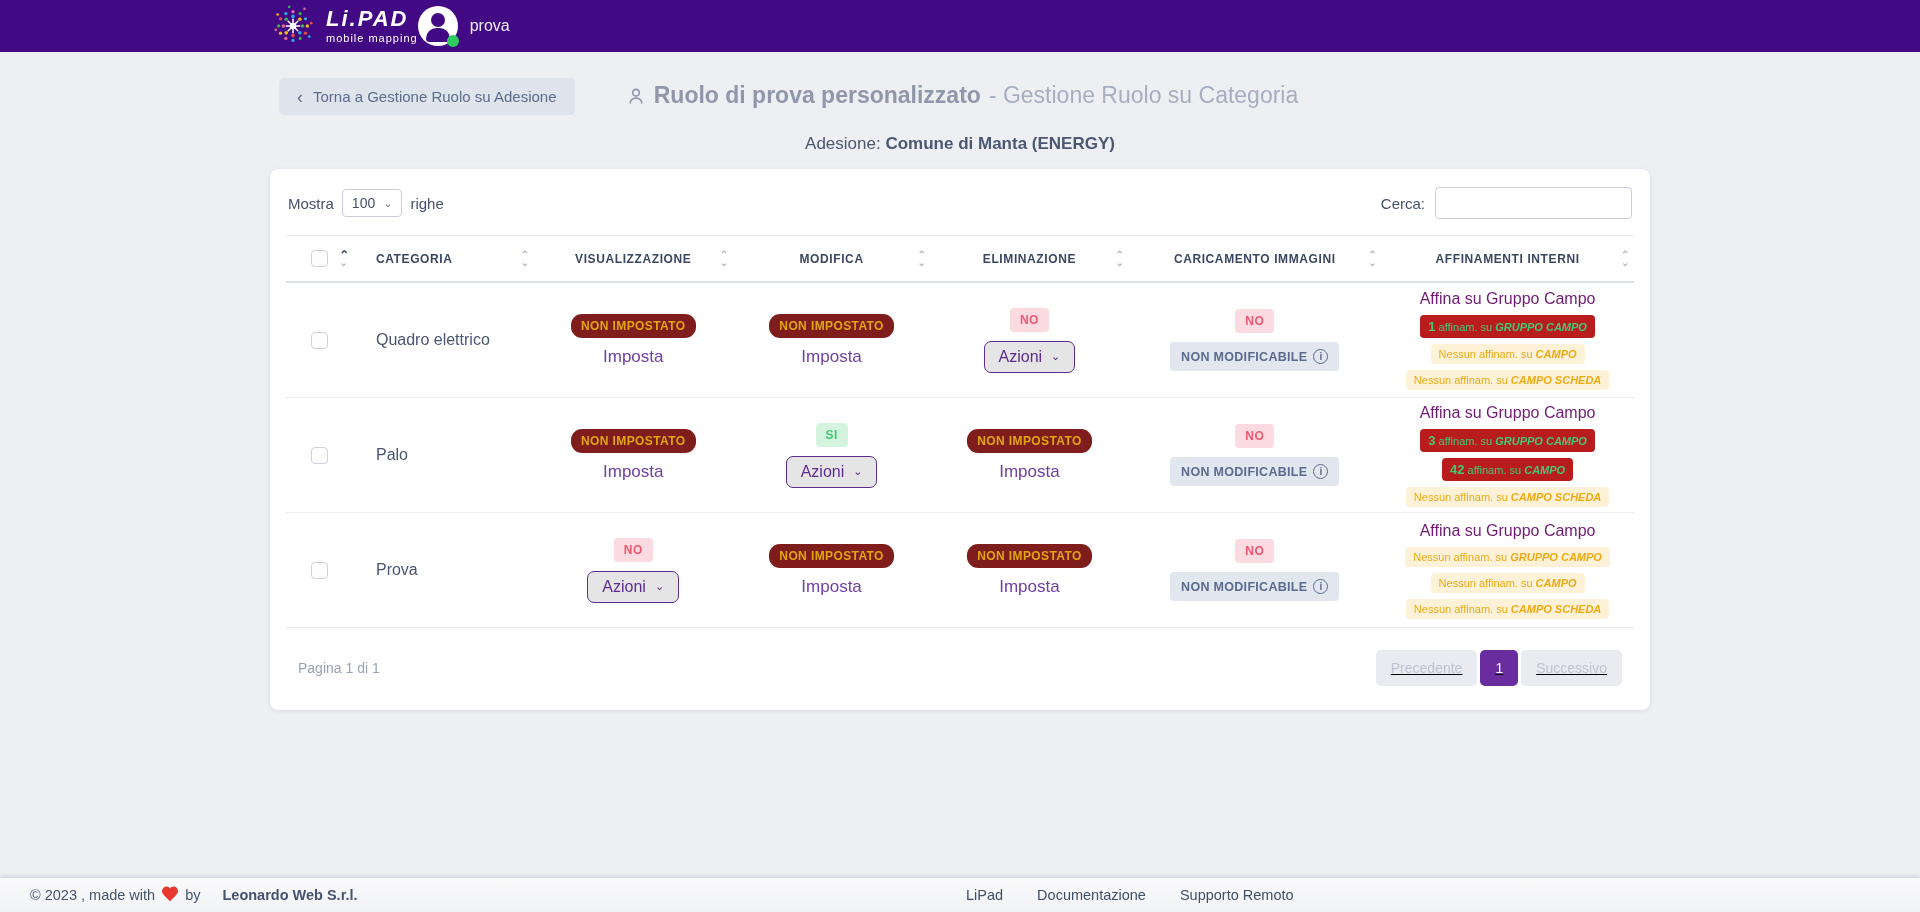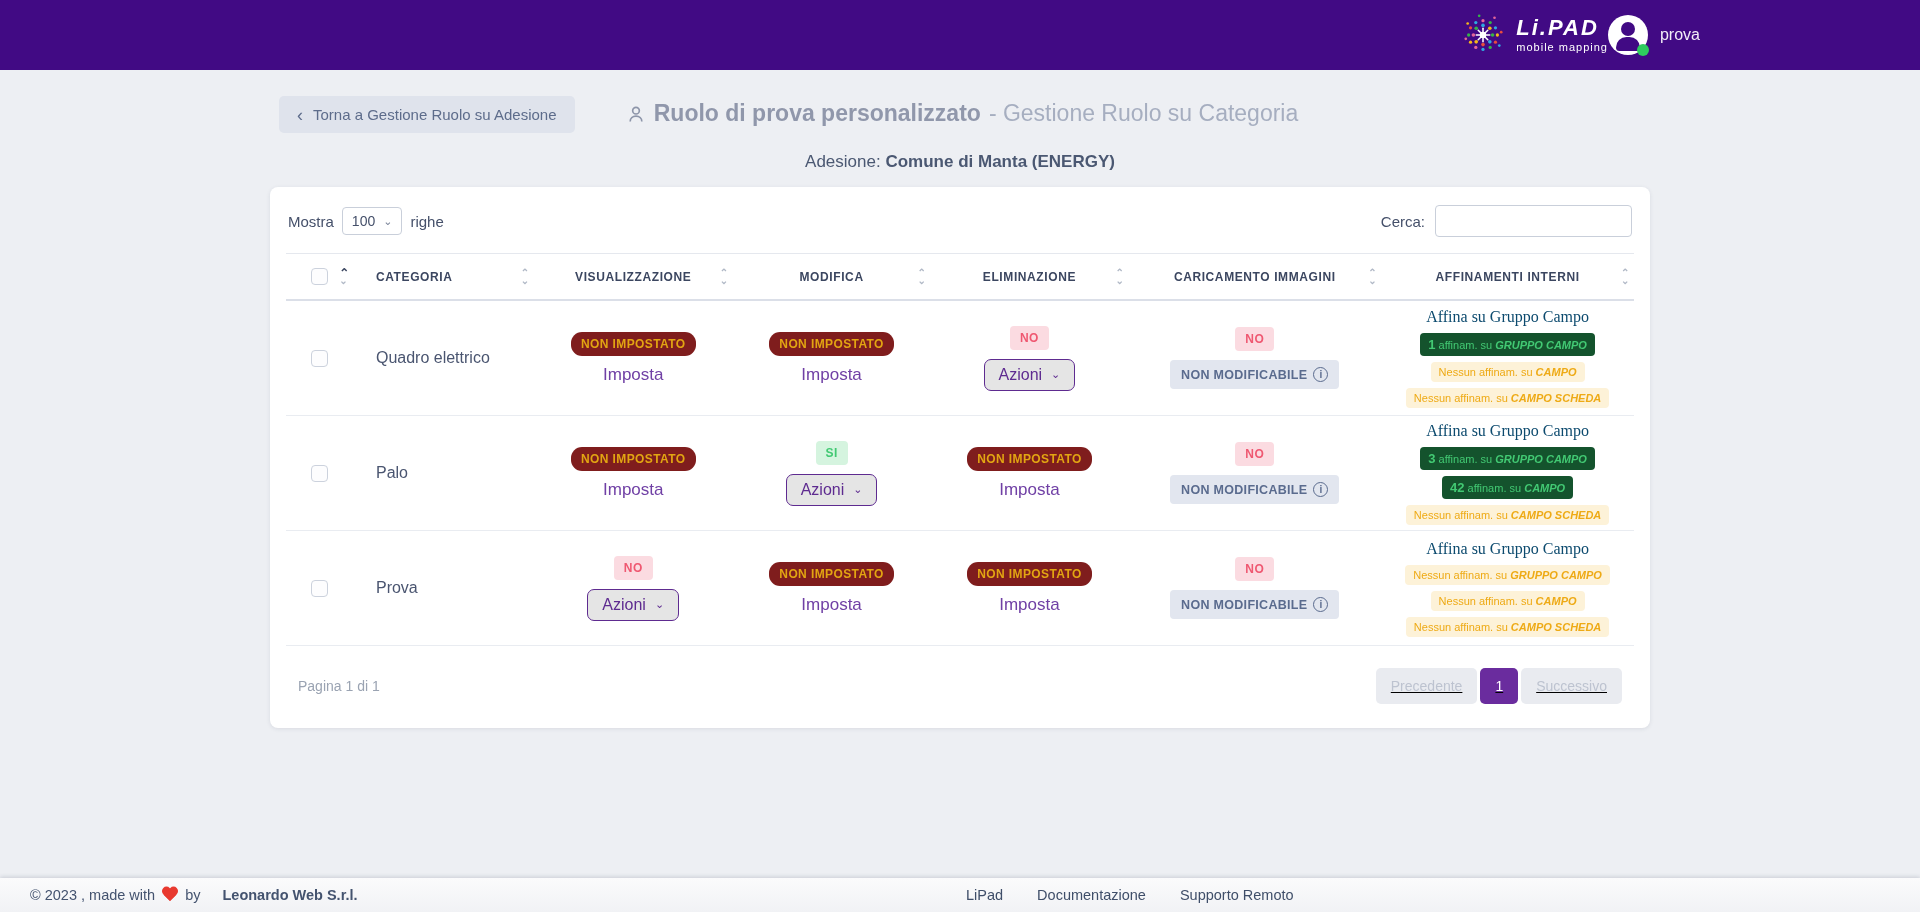--- a/index.html
+++ b/index.html
@@ -1,20 +1,20 @@
 <!DOCTYPE html>
 <html><head>
 <meta charset="utf-8">
 <style>
   * { margin:0; padding:0; box-sizing:border-box; }
   html,body { width:1920px; height:912px; overflow:hidden; }
   body { font-family:"Liberation Sans", sans-serif; background:#edeff3; position:relative; }
 
   
-  .navbar { height:70px; background:#410a84; display:flex; align-items:center; justify-content:flex-end; padding:0 220px 0 270px; }
+  .navbar { height:52px; background:#410a84; display:flex; align-items:center; justify-content:flex-start; padding:0 220px 0 270px; }
   .brand { display:flex; align-items:center; gap:10px; cursor:pointer; }
   .brand-text { color:#fff; line-height:1; }
   .brand-title { font-size:22px; font-weight:bold; letter-spacing:2px; font-style:italic; }
   .brand-sub { font-size:11px; letter-spacing:1px; margin-top:3px; }
   .userbox { display:flex; align-items:center; gap:12px; cursor:pointer; }
   .avatar { width:40px; height:40px; background:#fff; border-radius:50%; position:relative; }
   .avatar .head { position:absolute; width:14px; height:14px; background:#410a84; border-radius:50%; left:13px; top:7px; }
   .avatar .body { position:absolute; width:24px; height:14px; background:#410a84; border-radius:12px 12px 4px 4px; left:8px; top:22px; }
   .avatar .status { position:absolute; width:12px; height:12px; background:#2ecc5e; border-radius:50%; right:-1px; bottom:-1px; }
   .username { color:#f2eef8; font-size:16px; }
@@ -59,25 +59,25 @@
   .badge { font-size:12px; font-weight:bold; letter-spacing:.4px; padding:5px 10px; border-radius:4px; }
   .badge.warning { color:#e2a512; background:#7f1d1d;border-radius:11px; }
   .badge.danger  { color:#ef5871; background:#fbdbe1; }
   .badge.success { color:#42c973; background:#d5f4df; }
   .imposta { font-size:17px; color:#7040a5; cursor:pointer; text-decoration:none; }
   .azioni { font-family:inherit; font-size:16px; color:#5e2b90; background:#e5e5e5; border:1px solid #5e2b90; border-radius:7px; padding:6px 14px; cursor:pointer; display:flex; align-items:center; gap:9px; }
   .azioni .chev { font-size:11px; }
   .locked { font-size:12.5px; font-weight:bold; letter-spacing:.3px; color:#5a6b8e; background:#e2e6ef; border-radius:4px; padding:7px 11px; display:flex; align-items:center; gap:6px; }
   .info-icon { width:15px; height:15px; border:1.4px solid #5a6b8e; border-radius:50%; display:inline-flex; align-items:center; justify-content:center; font-size:10px; font-weight:bold; font-style:normal; }
 
-  .aff-link { font-size:16px; color:#0c4a6e; cursor:pointer; margin-bottom:1px;font-family:Liberation Serif, serif; }
+  .aff-link { font-size:16px; color:#701a75; cursor:pointer; margin-bottom:1px; }
   .pill { font-size:11px; padding:4px 8px; border-radius:4px; margin-top:-3px; white-space:nowrap; }
   .pill b.count { font-size:13px; }
   .pill i { font-weight:bold; }
-  .pill.success { color:#42c973; background:#14532d; }
+  .pill.success { color:#42c973; background:#b91c1c; }
   .pill.warning { color:#eeaa15; background:#fdf2d8; }
 
   
   .pagination { display:flex; justify-content:space-between; align-items:center; padding:22px 12px 8px; }
   .page-info { font-size:14px; color:#9aa3b2; }
   .pager { display:flex; gap:3px;text-decoration:underline; }
   .pg-btn { font-family:inherit; font-size:14px; border:none; border-radius:5px; padding:10px 15px; cursor:default; }
   .pg-btn.disabled { background:#e9ebf0; color:#bdc3d0; }
   .pg-btn.active { background:#6a2c9e; color:#fff; cursor:pointer; }
 

